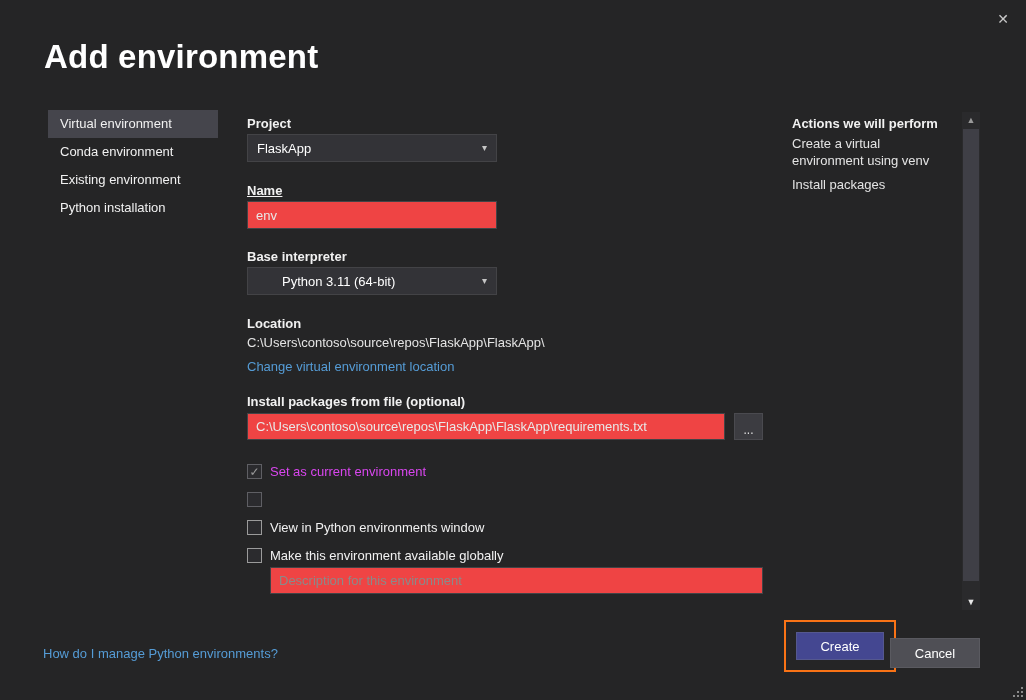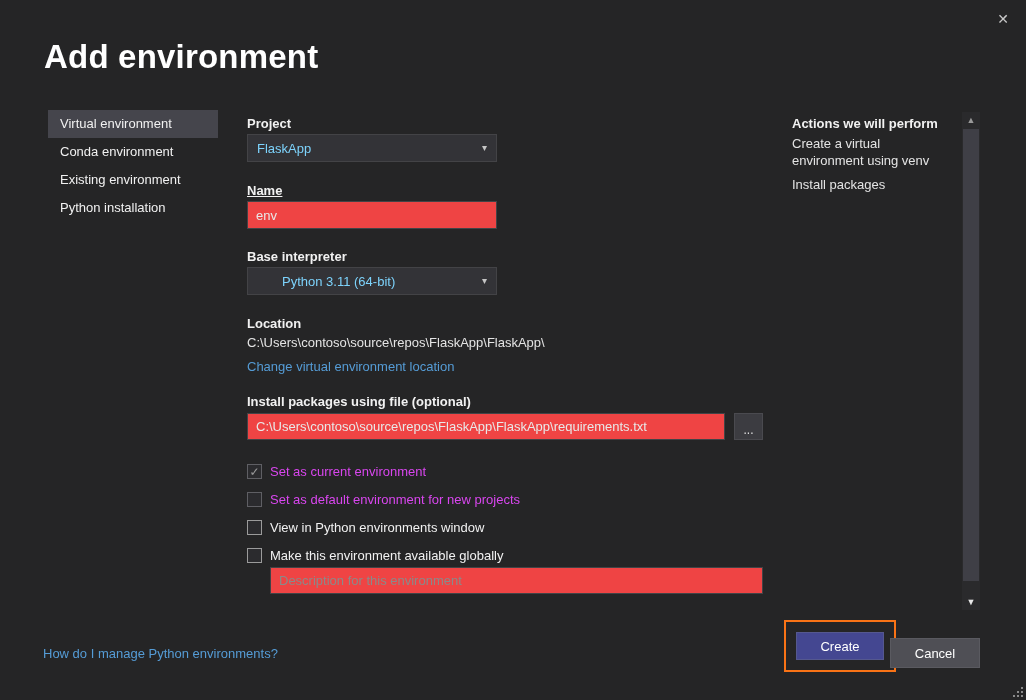--- a/index.html
+++ b/index.html
@@ -25,21 +25,21 @@
 
   
   .flabel { left:247px; font-size:13px; font-weight:bold; color:#f1f1f1; }
   .field {
     background:#ef4444; border:1px solid #434346; color:#e8e8e8;
     font-size:13px; font-family:"Liberation Sans", sans-serif;
     padding:0 8px; height:28px;
   }
   .combo { left:247px; width:250px; height:28px; display:flex; align-items:center; justify-content:space-between;
            background:#333337; border:1px solid #434346; padding:0 9px; cursor:pointer; }
-  .combo .val { font-size:13px; color:#7dd3fc; }
+  .combo .val { font-size:13px; color:#ffffff; }
   .combo .chev { font-size:10px; color:#c5c5c5; line-height:1; }
   input.textfield { outline:none; }
 
   .loc-value { left:247px; font-size:13px; color:#e4e4e4; }
   .link { color:#559CD6; font-size:13px; cursor:pointer; text-decoration:none; }
 
   .browse-btn { left:734px; width:29px; height:27px; background:#3c3c41; border:1px solid #4a4a4f;
                 color:#e0e0e0; font-size:12px; display:flex; align-items:flex-end; justify-content:center;
                 padding-bottom:7px; line-height:4px; cursor:pointer; }
 
@@ -112,35 +112,34 @@
 <div class="abs flabel" style="top:249px;">Base interpreter</div>
 <div class="abs combo" style="top:267px;padding-left:34px;">
   <span class="val">Python 3.11 (64-bit)</span>
   <span class="chev">▾</span>
 </div>
 
 <div class="abs flabel" style="top:316px;">Location</div>
 <div class="abs loc-value" style="top:335px;">C:\Users\contoso\source\repos\FlaskApp\FlaskApp\</div>
 <a class="abs link" style="left:247px; top:359px;">Change virtual environment location</a>
 
-<div class="abs flabel" style="top:394px;">Install packages using file (optional)</div>
+<div class="abs flabel" style="top:394px;">Install packages from file (optional)</div>
 <input class="abs field textfield" style="left: 247px; top: 413px; width: 478px; height: 27px;" value="C:\Users\contoso\source\repos\FlaskApp\FlaskApp\requirements.txt">
 <div class="abs browse-btn" style="top:413px;">...</div>
 
 <div class="abs cb-row disabled" style="top:463px;">
   <span class="checkbox checked disabled">
     <span class="checkmark">✓</span>
   </span>
   <span class="cb-label">Set as current environment</span>
 </div>
 <div class="abs cb-row disabled" style="top:491px;">
   <span class="checkbox disabled">
     
   </span>
-  <span class="cb-label">Set as default environment for new projects</span>
 </div>
 <div class="abs cb-row" style="top:519px;">
   <span class="checkbox">
     
   </span>
   <span class="cb-label">View in Python environments window</span>
 </div>
 <div class="abs cb-row" style="top:547px;">
   <span class="checkbox">
     

